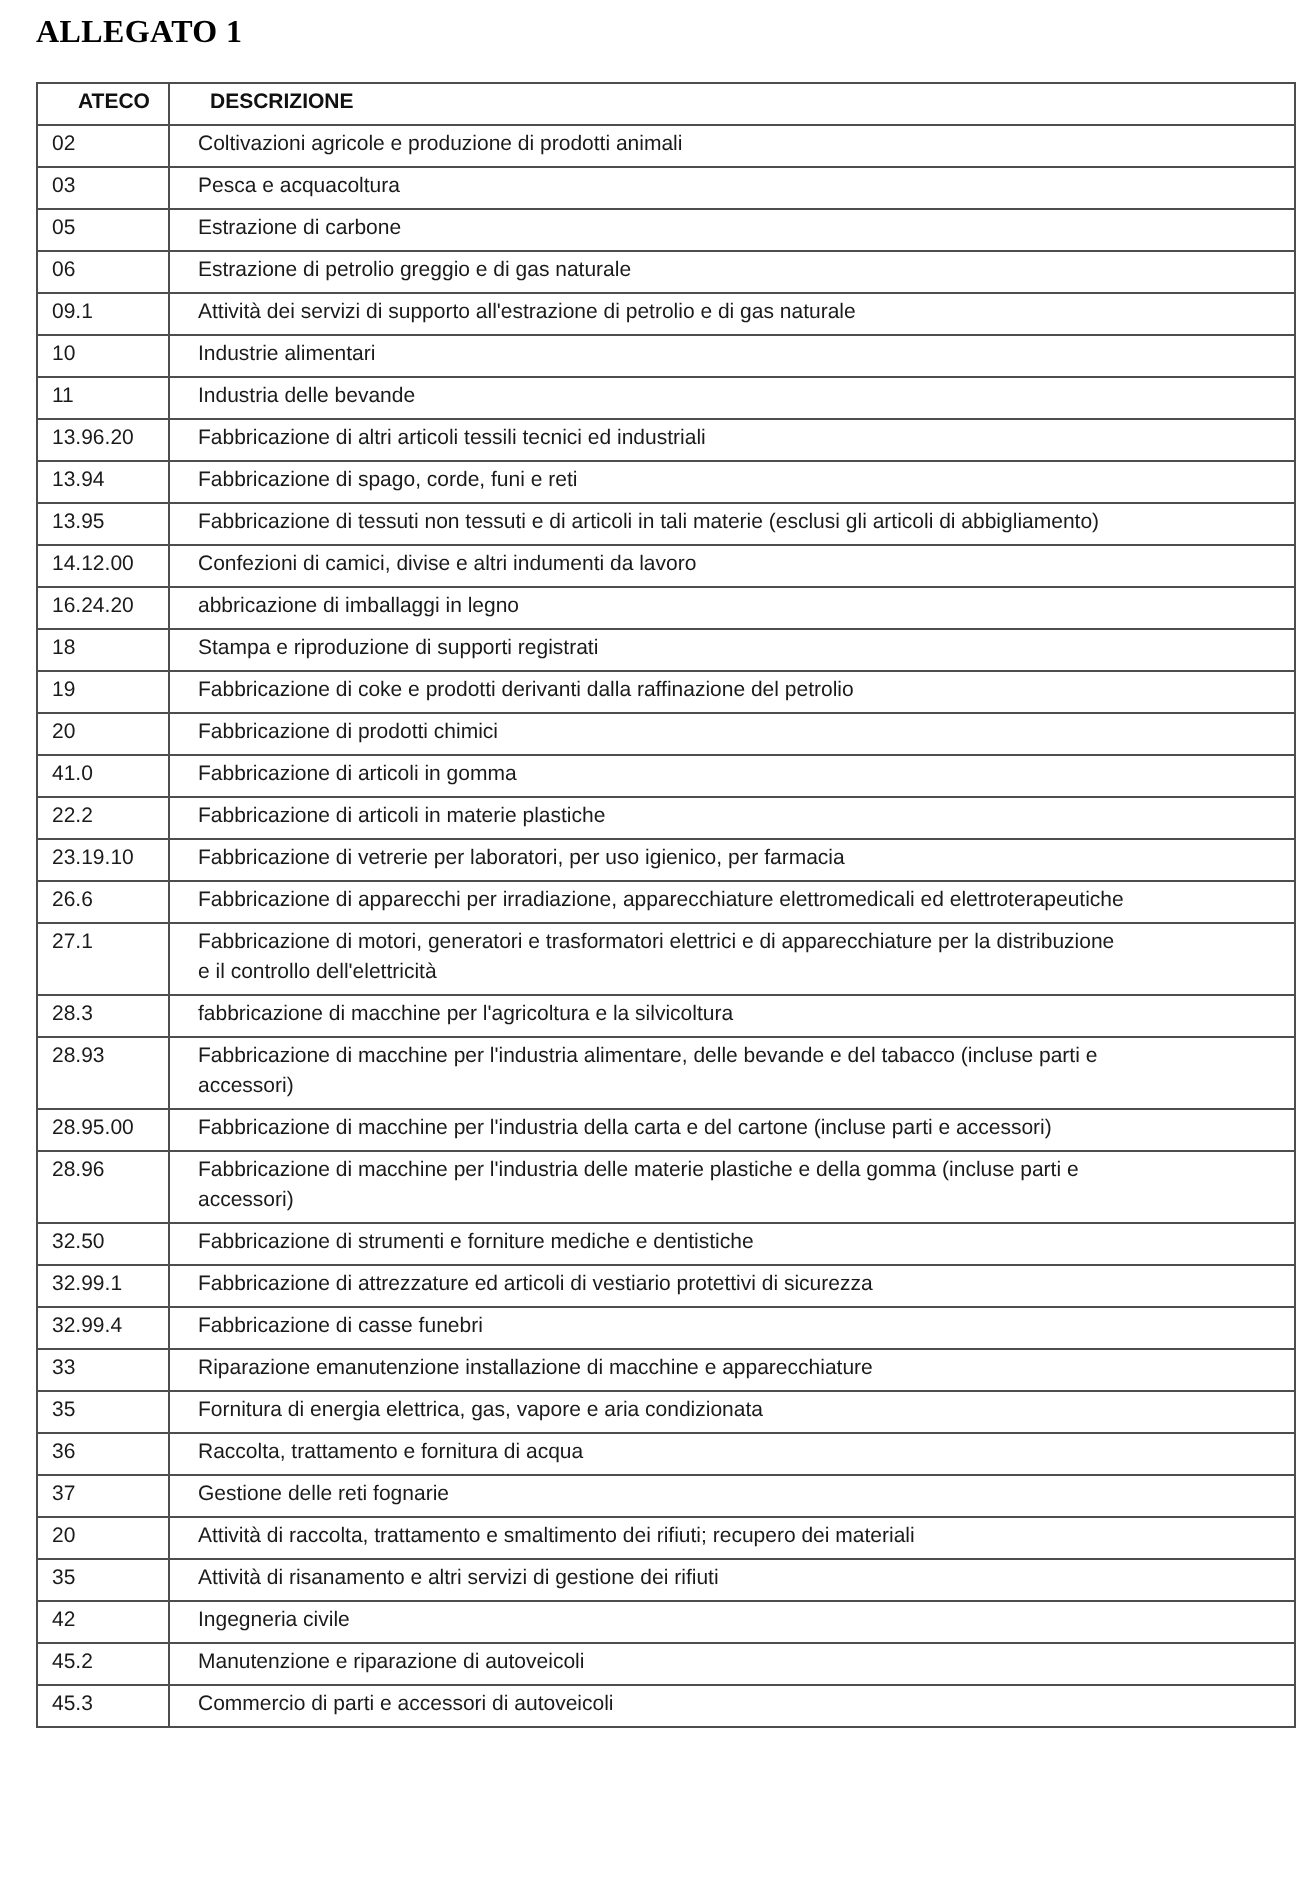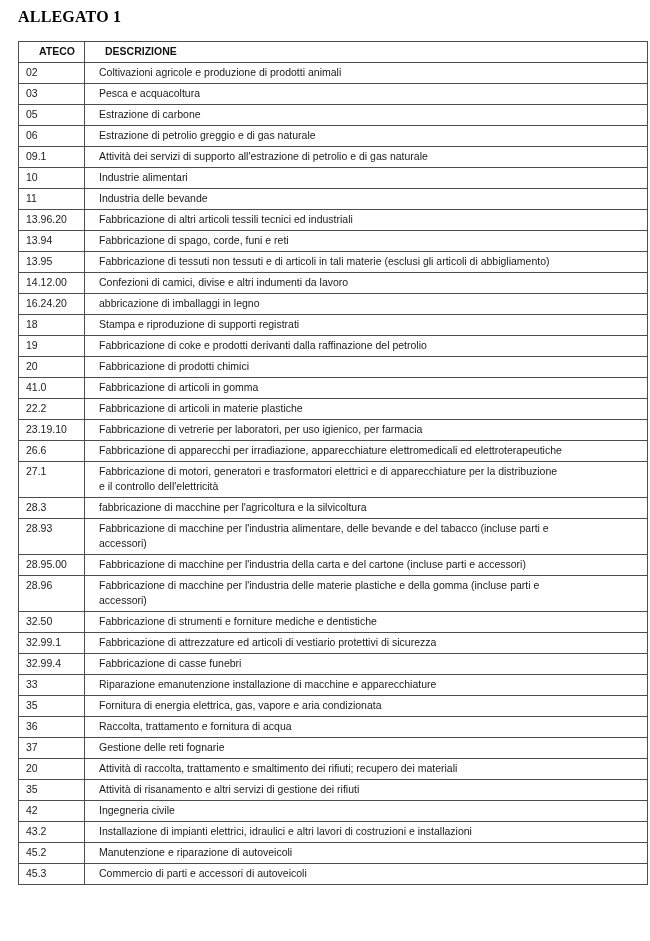--- a/index.html
+++ b/index.html
@@ -207,24 +207,20 @@
         </tr>
         <tr>
           <td class="col-code">35</td>
           <td class="col-desc">Attività di risanamento e altri servizi di gestione dei rifiuti</td>
         </tr>
         <tr>
           <td class="col-code">42</td>
           <td class="col-desc">Ingegneria civile</td>
         </tr>
         <tr>
-          <td class="col-code">43.2</td>
-          <td class="col-desc">Installazione di impianti elettrici, idraulici e altri lavori di costruzioni e installazioni</td>
-        </tr>
-        <tr>
           <td class="col-code">45.2</td>
           <td class="col-desc">Manutenzione e riparazione di autoveicoli</td>
         </tr>
         <tr>
           <td class="col-code">45.3</td>
           <td class="col-desc">Commercio di parti e accessori di autoveicoli</td>
         </tr>
       </tbody>
   </table>
 </div>

